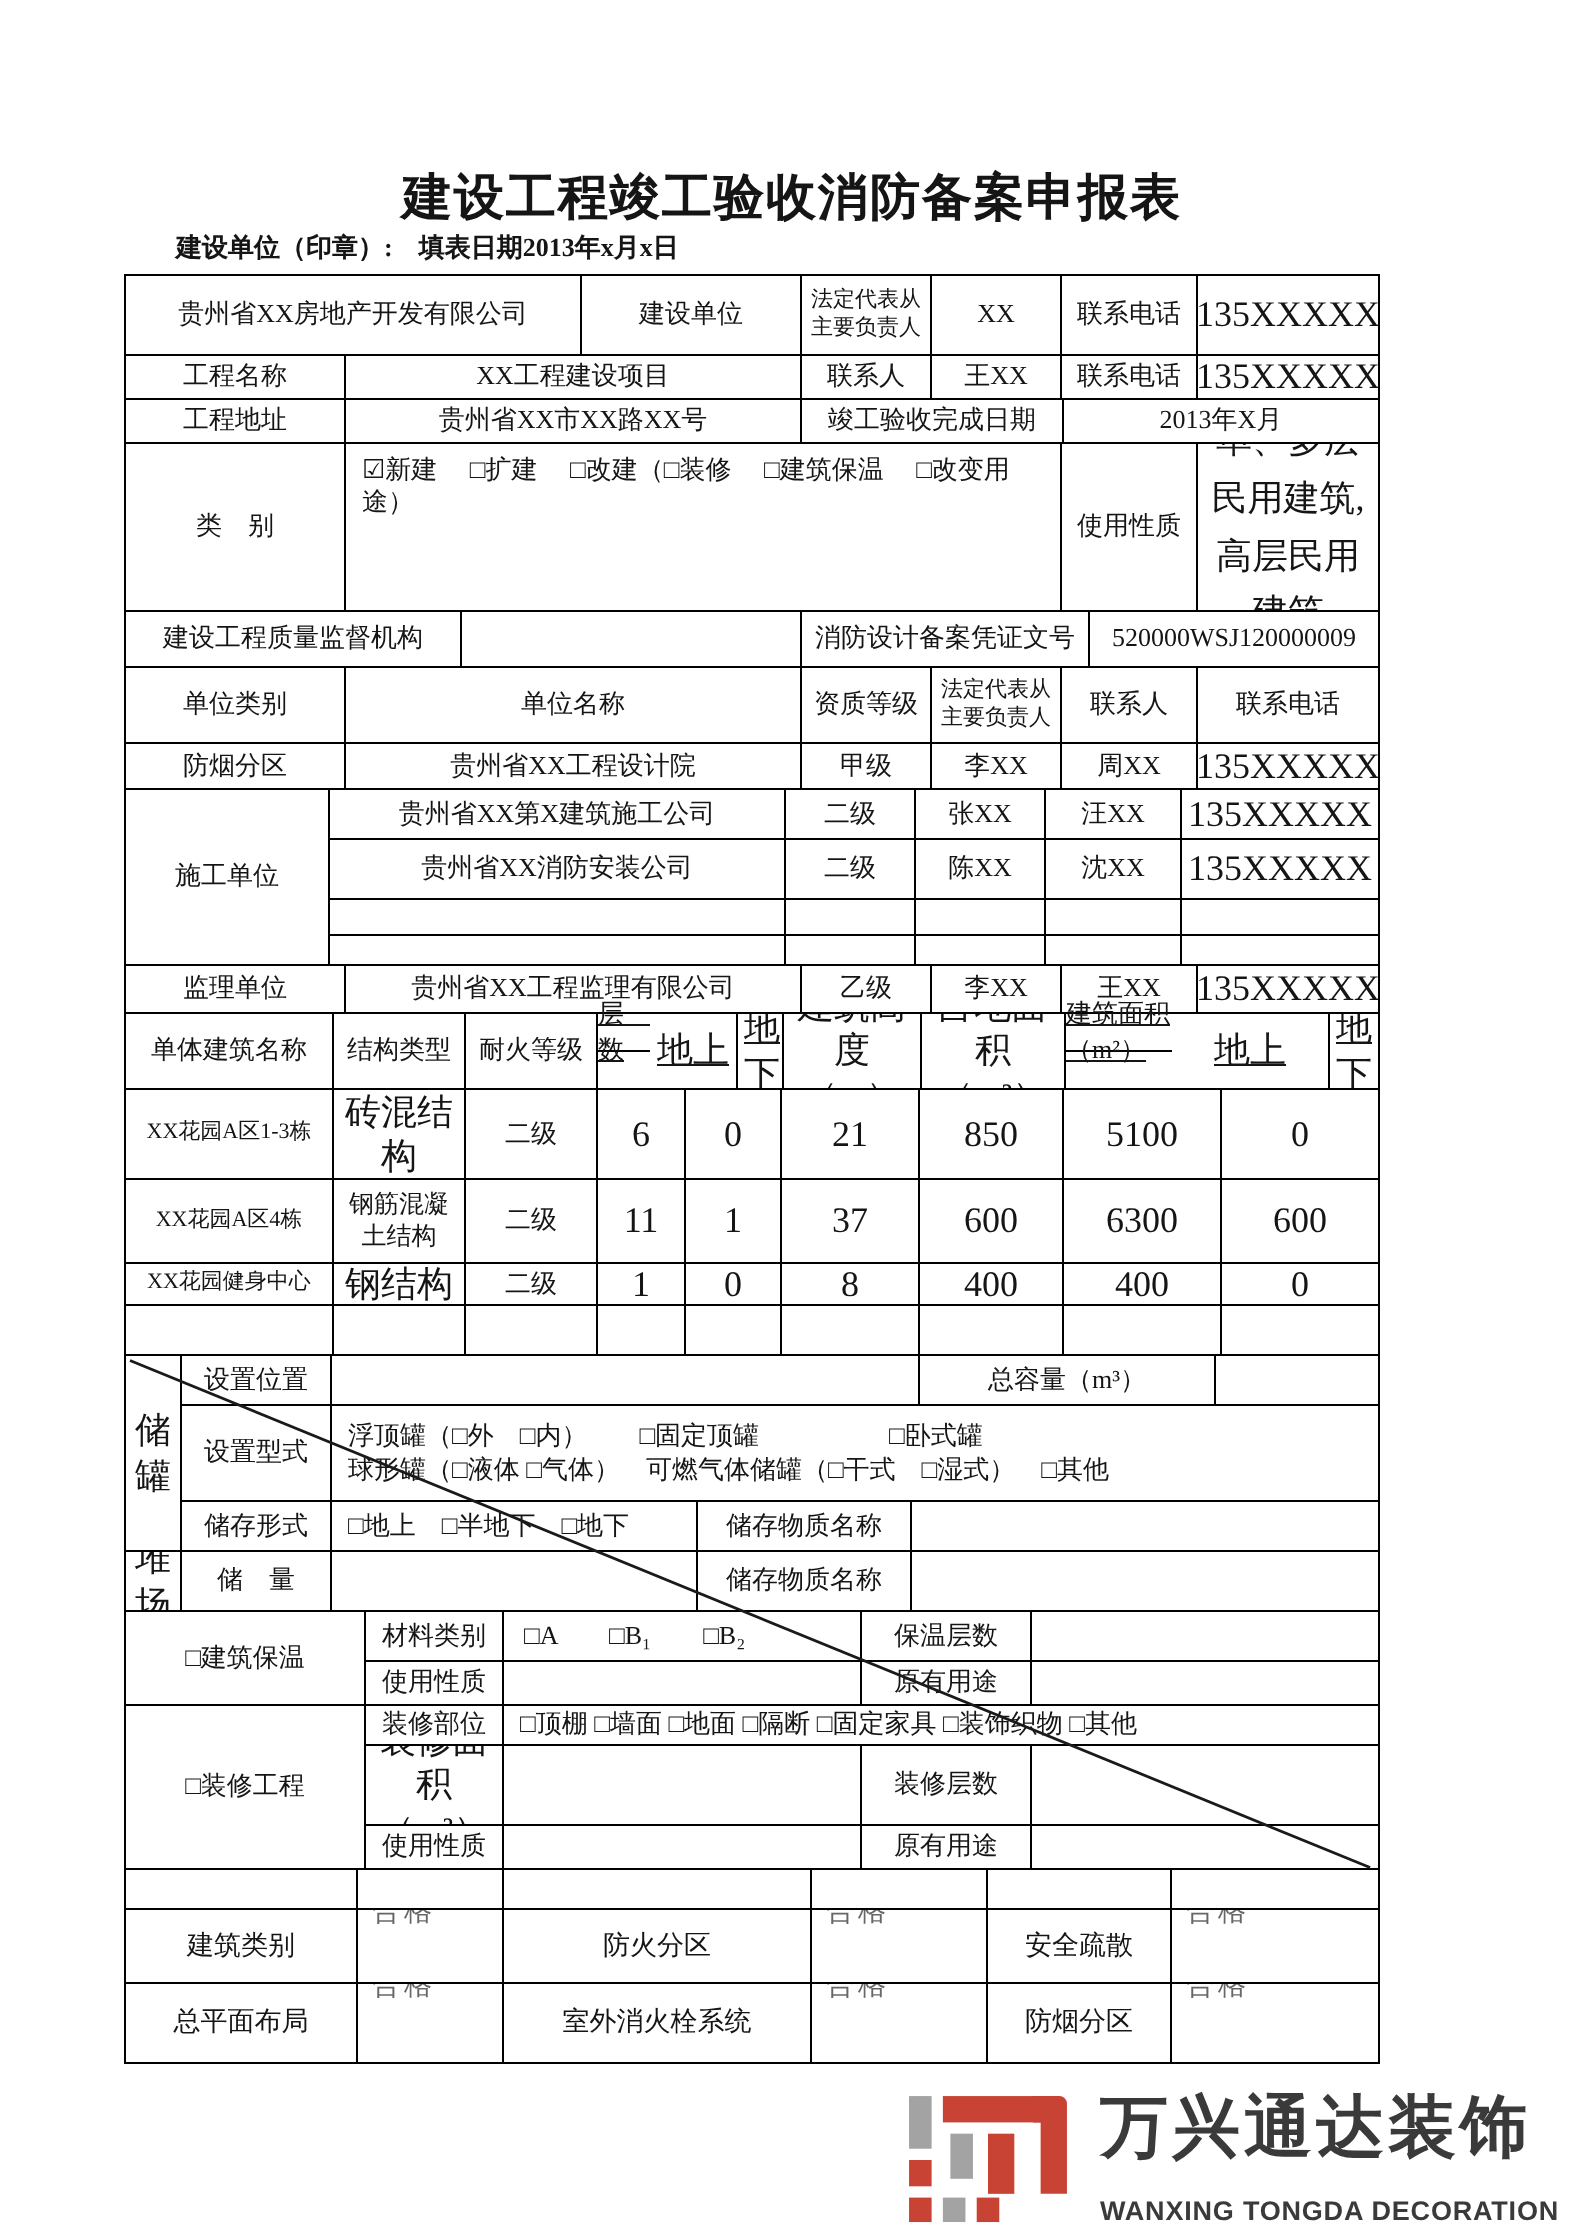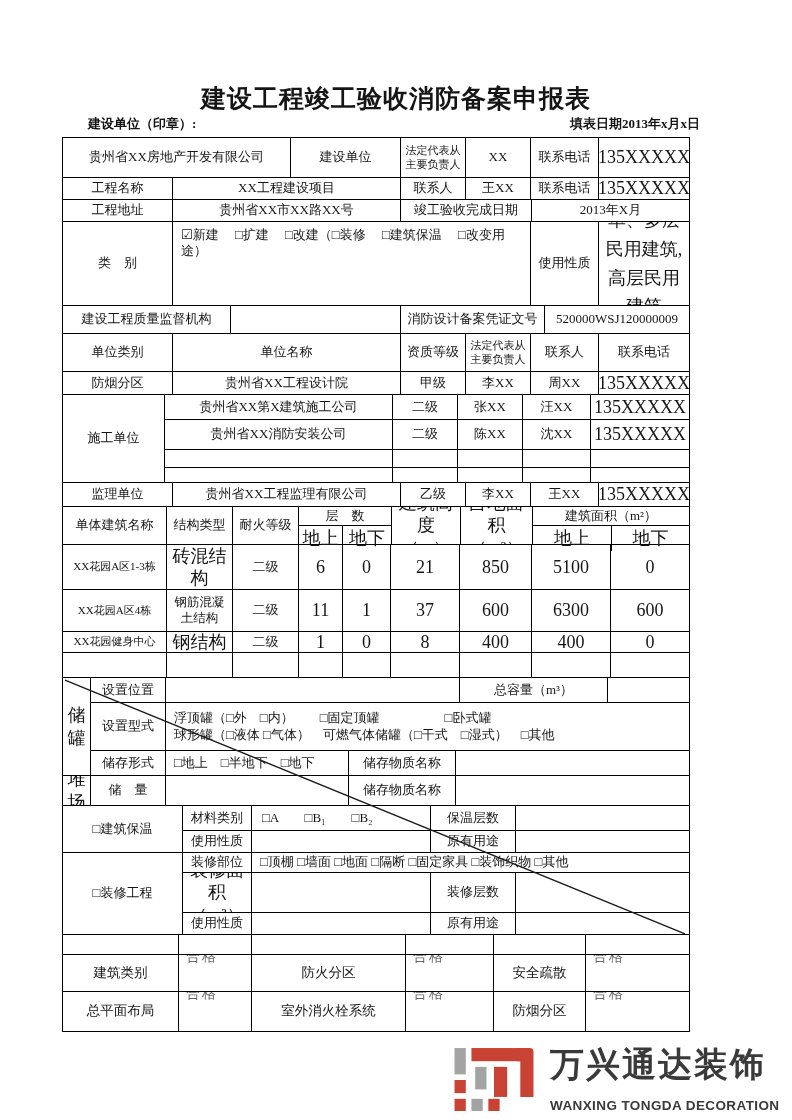--- a/index.html
+++ b/index.html
@@ -8,22 +8,22 @@
     font-family:"Liberation Serif","DejaVu Sans",serif;color:#151515;
     -webkit-font-smoothing:antialiased;
   }
   .title{
     position:absolute;top:82px;left:0;width:100%;text-align:center;
     font-size:25px;font-weight:bold;letter-spacing:1px;
     font-family:"Liberation Sans","DejaVu Sans",sans-serif;
   }
   .subline{
     position:absolute;top:115px;left:88px;width:612px;
-    display:flex;justify-content:space-between;
-    font-size:13px;font-weight:bold;
+    display:flex;justify-content:flex-start;
+    font-size:13px;font-weight:bold;gap:13px;
   }
   
   .form{
     position:absolute;left:62px;top:137px;width:628px;
     border:1.5px solid #000;box-sizing:border-box;background:#fff;
   }
   .form *{box-sizing:border-box;}
   .r{display:flex;border-bottom:1px solid #000;align-items:stretch;}
   .r.noline{border-bottom:none;}
   .c{
@@ -37,21 +37,21 @@
   .pre{white-space:pre-line;}
   .f11{font-size:11px;}
   .f12{font-size:18px;}
   .f14{font-size:13.5px;}
   
   .blk{display:flex;border-bottom:1px solid #000;align-items:stretch;}
   .blk .col{flex:1;display:flex;flex-direction:column;}
   .blk .ir{display:flex;border-bottom:1px solid #000;align-items:stretch;}
   .blk .ir:last-child{border-bottom:none;}
   
-  .grp{display:flex;flex-direction:column;border-right:1px solid #000;}
+  .grp{display:flex;flex-direction:row;border-right:1px solid #000;text-decoration:underline;}
   .grp .gt{height:19px;border-bottom:1px solid #000;display:flex;align-items:center;justify-content:center;font-size:13px;}
   .grp .gb{flex:1;display:flex;}
   .grp .gb .c:last-child{border-right:none;flex:1;}
   
   .cw1{width:110px}.cw2{width:228px}.cw3{width:65px}.cw4{width:65px}.cw5{width:68px}
   .kw2{width:358px}
   .sw1{width:168px}.sw2{width:170px}.sw3{width:144px}
   .bwn{width:104px}.bws{width:66px}.bwf{width:66px}.bwa{width:44px}.bwb{width:48px}
   .bwh{width:69px}.bwl{width:72px}.bwx{width:79px}
   .tg{width:28px}.tl{width:75px}.topt{width:183px}.tm{width:107px}

